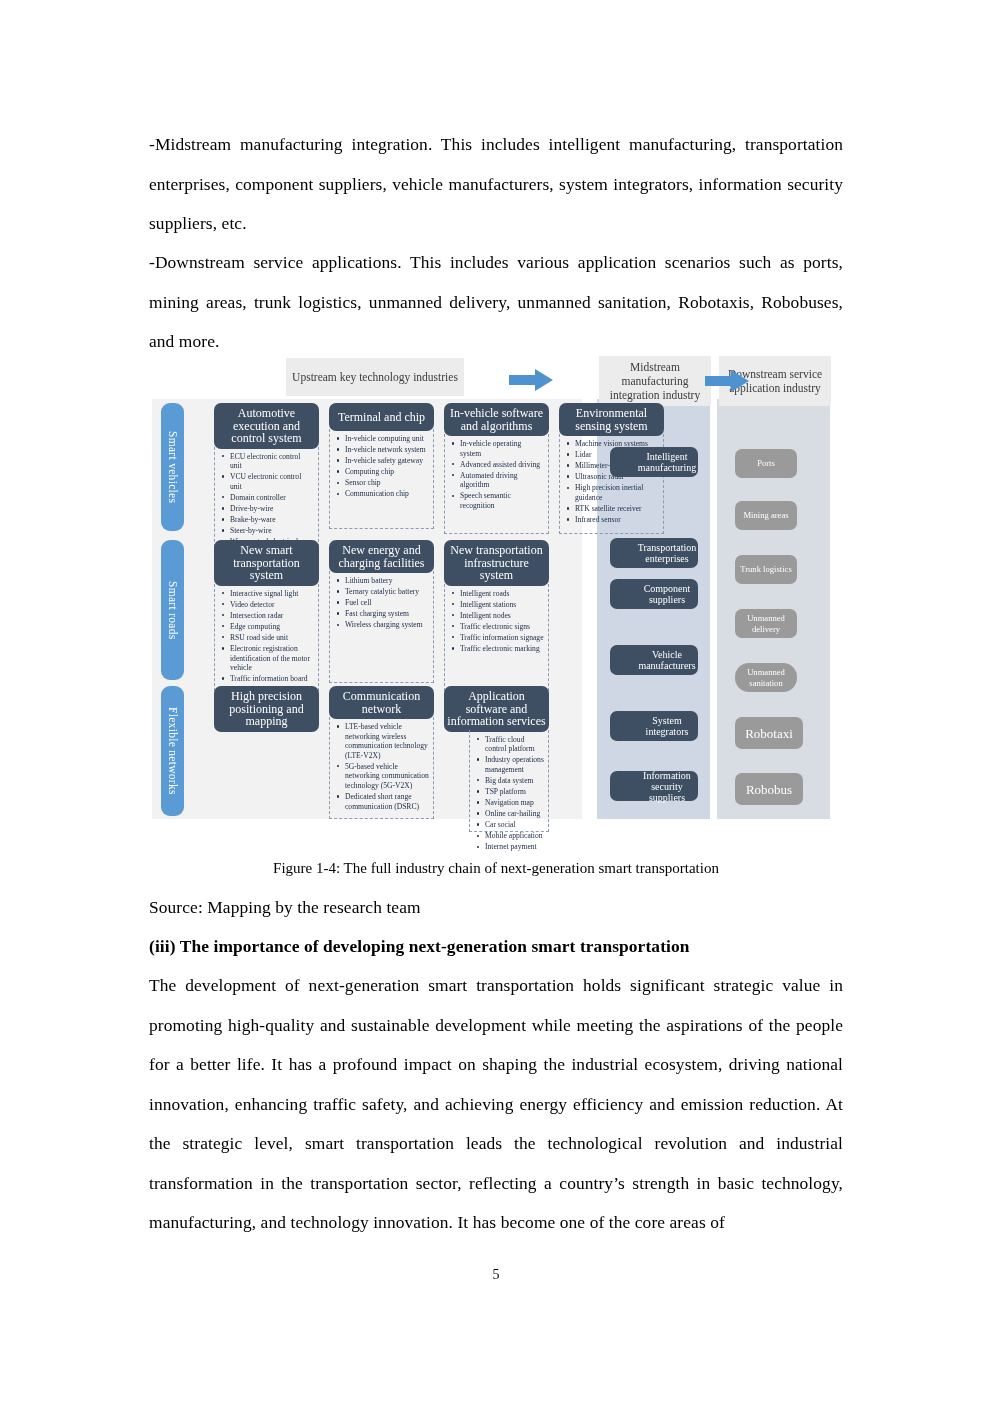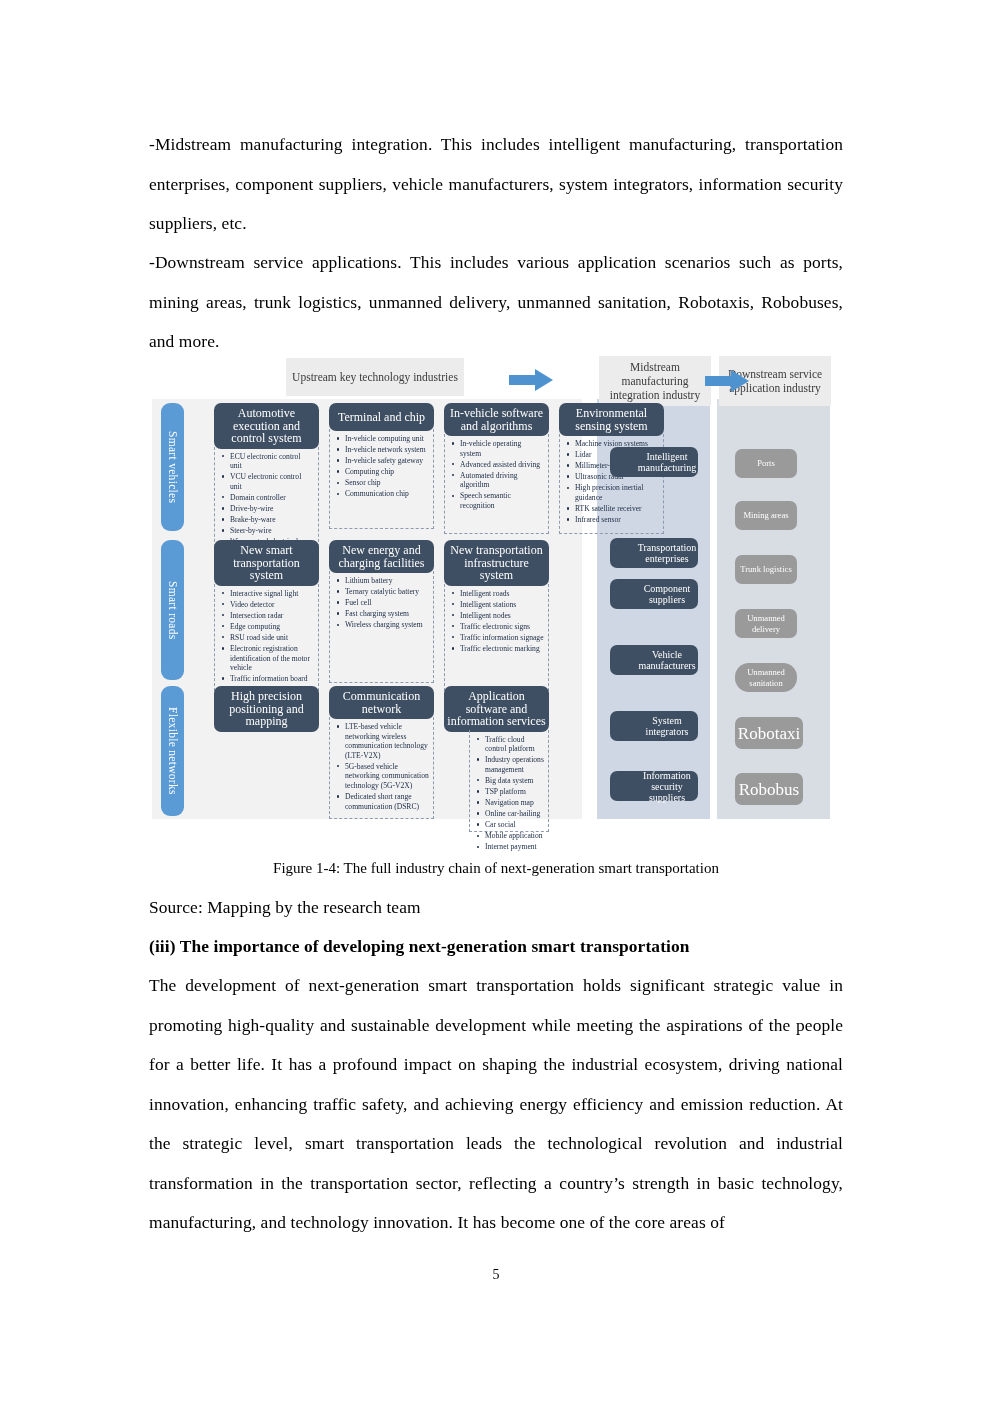--- a/index.html
+++ b/index.html
@@ -134,21 +134,21 @@
     border-radius:7px;
     color:#ffffff;
     display:flex; align-items:center; justify-content:center;
     text-align:center;
     line-height:11px;
     box-sizing:border-box;
     padding:2px;
   }
   .pill.mid  { background:#3f4f63; font-size:10px; left:13px; width:88px; height:30px;padding-left:28px; }
   .pill.down { background:#9a9a9a; font-size:8.6px; left:17px; width:62px; height:29px; }
-  .pill.down.big { font-size:17px; }
+  .pill.down.big { font-size:13px; }
 </style>
 </head>
 <body>
 
 <div class="page">
 
   <div class="para" style="top:125px;">-Midstream manufacturing integration. This includes intelligent manufacturing, transportation enterprises, component suppliers, vehicle manufacturers, system integrators, information security suppliers, etc.</div>
 
   <div class="para" style="top:243px;">-Downstream service applications. This includes various application scenarios such as ports, mining areas, trunk logistics, unmanned delivery, unmanned sanitation, Robotaxis, Robobuses, and more.</div>
 

